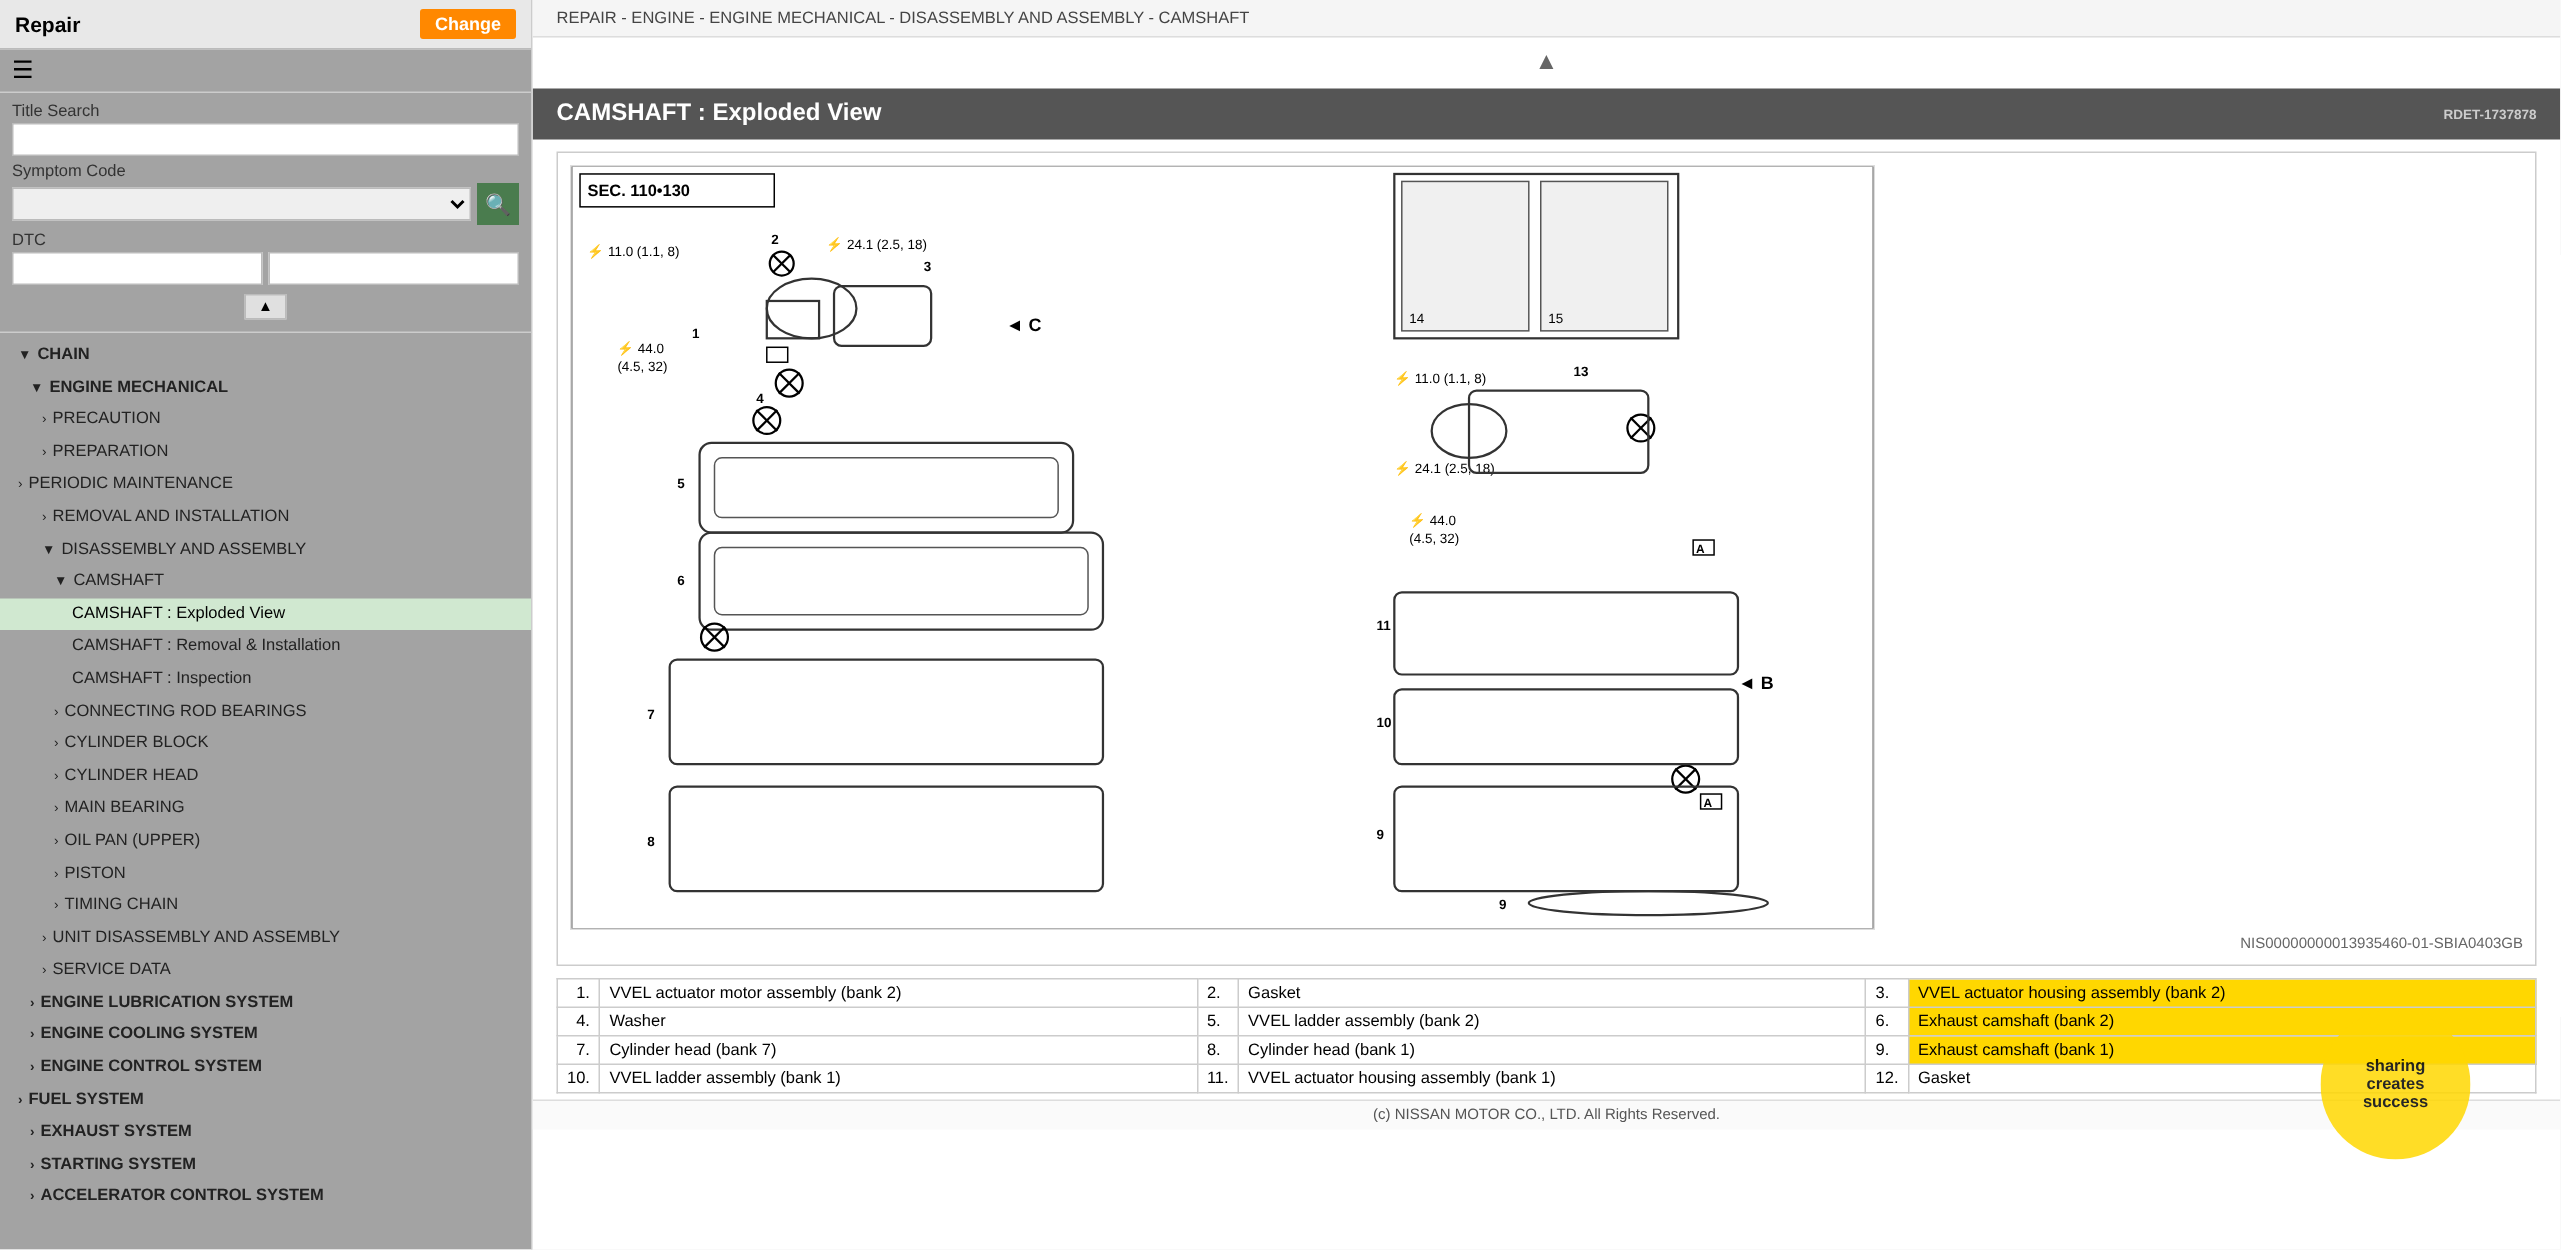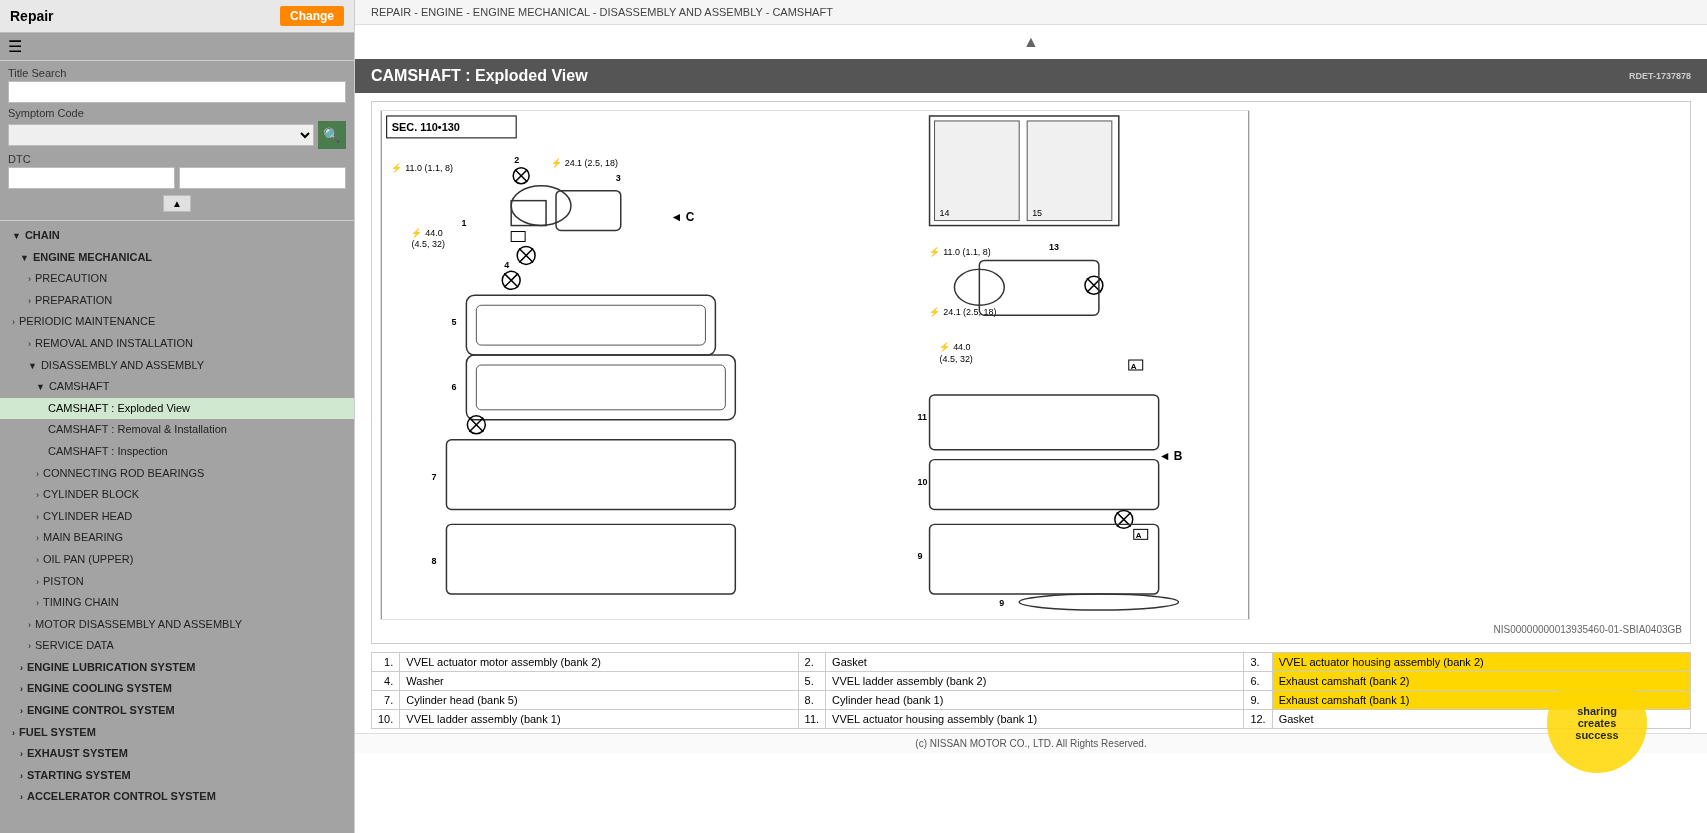--- a/index.html
+++ b/index.html
@@ -326,21 +326,21 @@
       <div class="tree-item" style="padding-left: 44px; color: rgb(0, 0, 0); background-color: rgb(208, 232, 208);"><span class="arrow">  </span><span>CAMSHAFT : Exploded View</span></div>
       <div class="tree-item" style="padding-left: 44px;"><span class="arrow">  </span><span>CAMSHAFT : Removal &amp; Installation</span></div>
       <div class="tree-item" style="padding-left: 44px;"><span class="arrow">  </span><span>CAMSHAFT : Inspection</span></div>
       <div class="tree-item" style="padding-left: 36px;"><span class="arrow">› </span><span>CONNECTING ROD BEARINGS</span></div>
       <div class="tree-item" style="padding-left: 36px;"><span class="arrow">› </span><span>CYLINDER BLOCK</span></div>
       <div class="tree-item" style="padding-left: 36px;"><span class="arrow">› </span><span>CYLINDER HEAD</span></div>
       <div class="tree-item" style="padding-left: 36px;"><span class="arrow">› </span><span>MAIN BEARING</span></div>
       <div class="tree-item" style="padding-left: 36px;"><span class="arrow">› </span><span>OIL PAN (UPPER)</span></div>
       <div class="tree-item" style="padding-left: 36px;"><span class="arrow">› </span><span>PISTON</span></div>
       <div class="tree-item" style="padding-left: 36px;"><span class="arrow">› </span><span>TIMING CHAIN</span></div>
-      <div class="tree-item" style="padding-left: 28px;"><span class="arrow">› </span><span>MOTOR DISASSEMBLY AND ASSEMBLY</span></div>
+      <div class="tree-item" style="padding-left: 28px;"><span class="arrow">› </span><span>UNIT DISASSEMBLY AND ASSEMBLY</span></div>
       <div class="tree-item" style="padding-left: 28px;"><span class="arrow">› </span><span>SERVICE DATA</span></div>
       <div class="tree-item" style="padding-left: 20px; font-weight: bold;"><span class="arrow">› </span><span>ENGINE LUBRICATION SYSTEM</span></div>
       <div class="tree-item" style="padding-left: 20px; font-weight: bold;"><span class="arrow">› </span><span>ENGINE COOLING SYSTEM</span></div>
       <div class="tree-item" style="padding-left: 20px; font-weight: bold;"><span class="arrow">› </span><span>ENGINE CONTROL SYSTEM</span></div>
       <div class="tree-item" style="font-weight: bold;"><span class="arrow">› </span><span>FUEL SYSTEM</span></div>
       <div class="tree-item" style="padding-left: 20px; font-weight: bold;"><span class="arrow">› </span><span>EXHAUST SYSTEM</span></div>
       <div class="tree-item" style="padding-left: 20px; font-weight: bold;"><span class="arrow">› </span><span>STARTING SYSTEM</span></div>
       <div class="tree-item" style="padding-left: 20px; font-weight: bold;"><span class="arrow">› </span><span>ACCELERATOR CONTROL SYSTEM</span></div>
       <div class="tree-item" style="padding-left: 12px; font-weight: bold;"></div>
     </div>
@@ -515,21 +515,21 @@
           <tr>
             <td style="width: 20px;">4.</td>
             <td>Washer</td>
             <td style="width: 20px;">5.</td>
             <td>VVEL ladder assembly (bank 2)</td>
             <td style="width: 20px;">6.</td>
             <td style="background-color: rgb(255, 215, 0);">Exhaust camshaft (bank 2)</td>
           </tr>
           <tr>
             <td style="width: 20px;">7.</td>
-            <td>Cylinder head (bank 5)</td>
+            <td>Cylinder head (bank 7)</td>
             <td style="width: 20px;">8.</td>
             <td>Cylinder head (bank 1)</td>
             <td style="width: 20px;">9.</td>
             <td style="background-color: rgb(255, 215, 0);">Exhaust camshaft (bank 1)</td>
           </tr>
           <tr>
             <td style="width: 20px;">10.</td>
             <td>VVEL ladder assembly (bank 1)</td>
             <td style="width: 20px;">11.</td>
             <td>VVEL actuator housing assembly (bank 1)</td>

